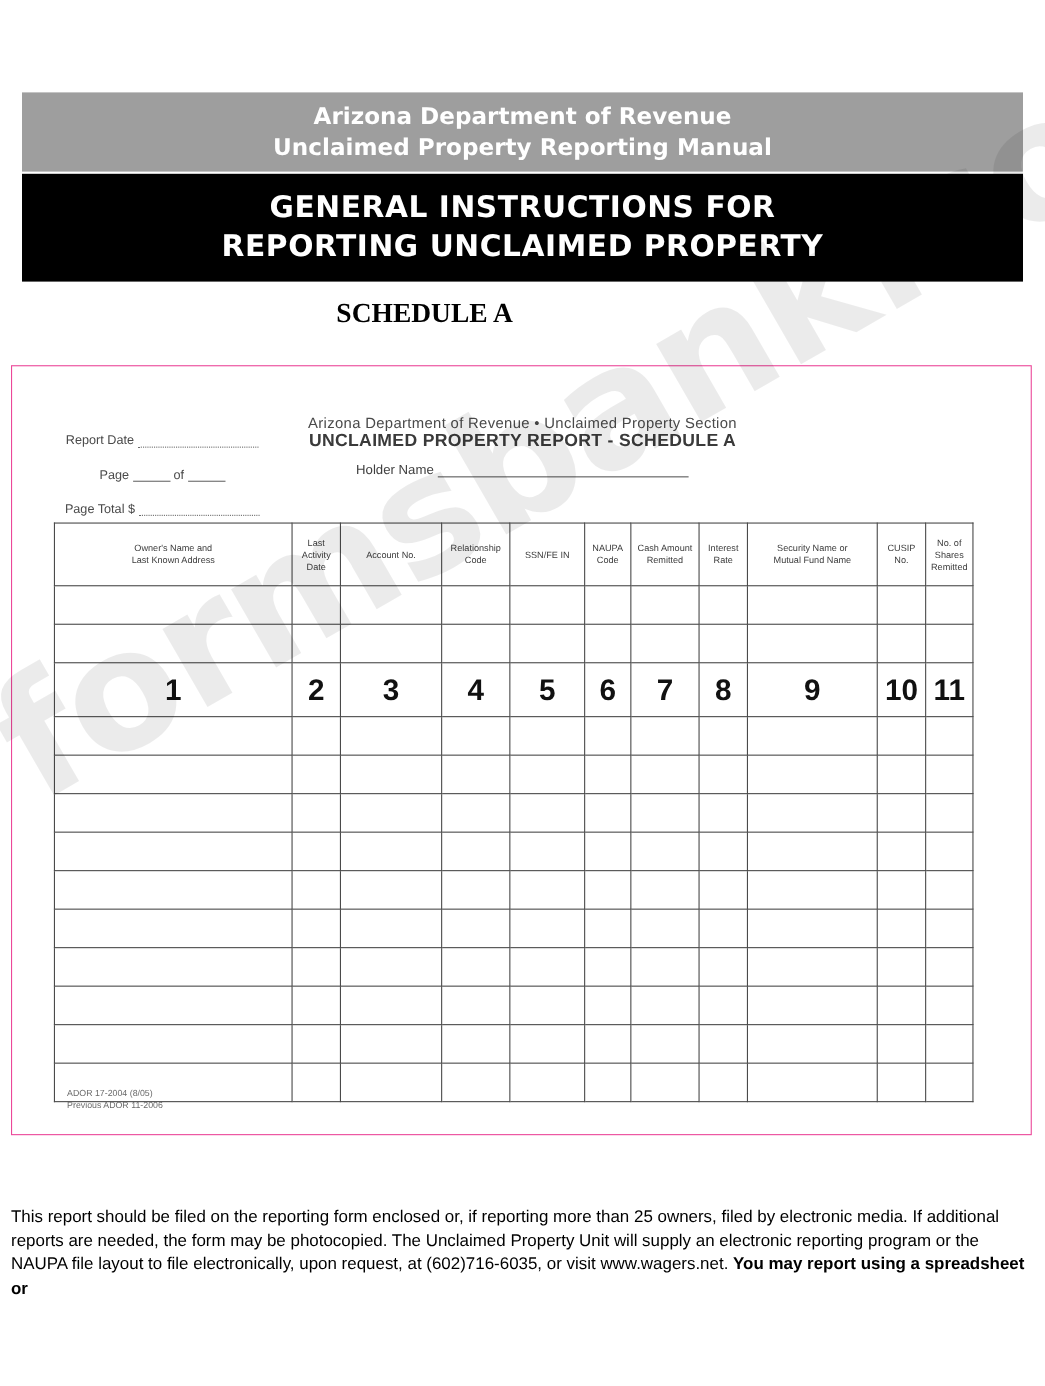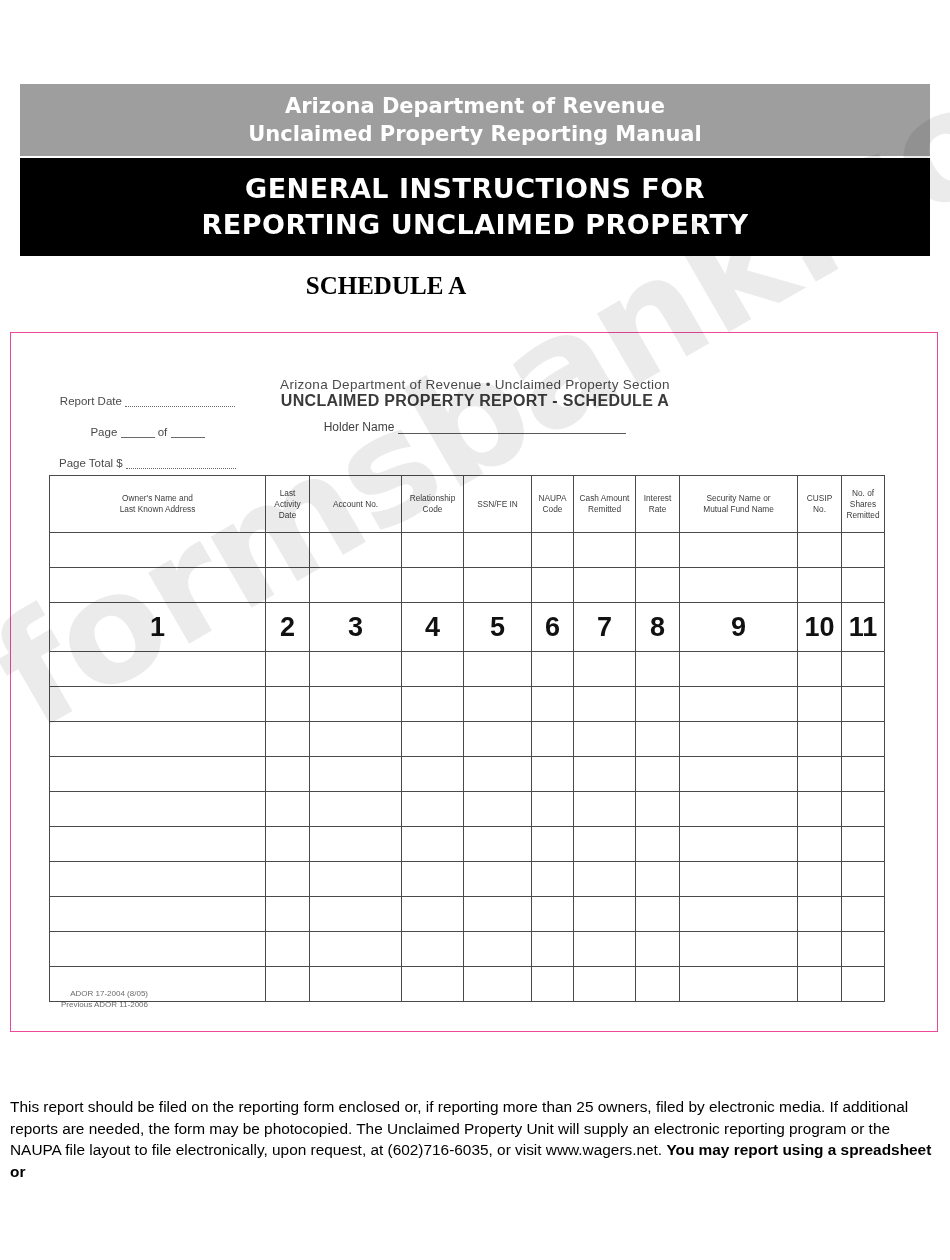--- a/index.html
+++ b/index.html
@@ -205,21 +205,20 @@
   }
 
   .form-footnote {
     position: absolute;
     left: 50px;
     top: 655px;
     font-family: "Liberation Sans", sans-serif;
     font-size: 8px;
     color: #6a6a6a;
     line-height: 11px;
-    text-align: right;
   }
 
   
   .body-text {
     position: absolute;
     left: 10px;
     top: 1096px;
     width: 932px;
     font-family: "Liberation Sans", sans-serif;
     font-size: 15.4px;

